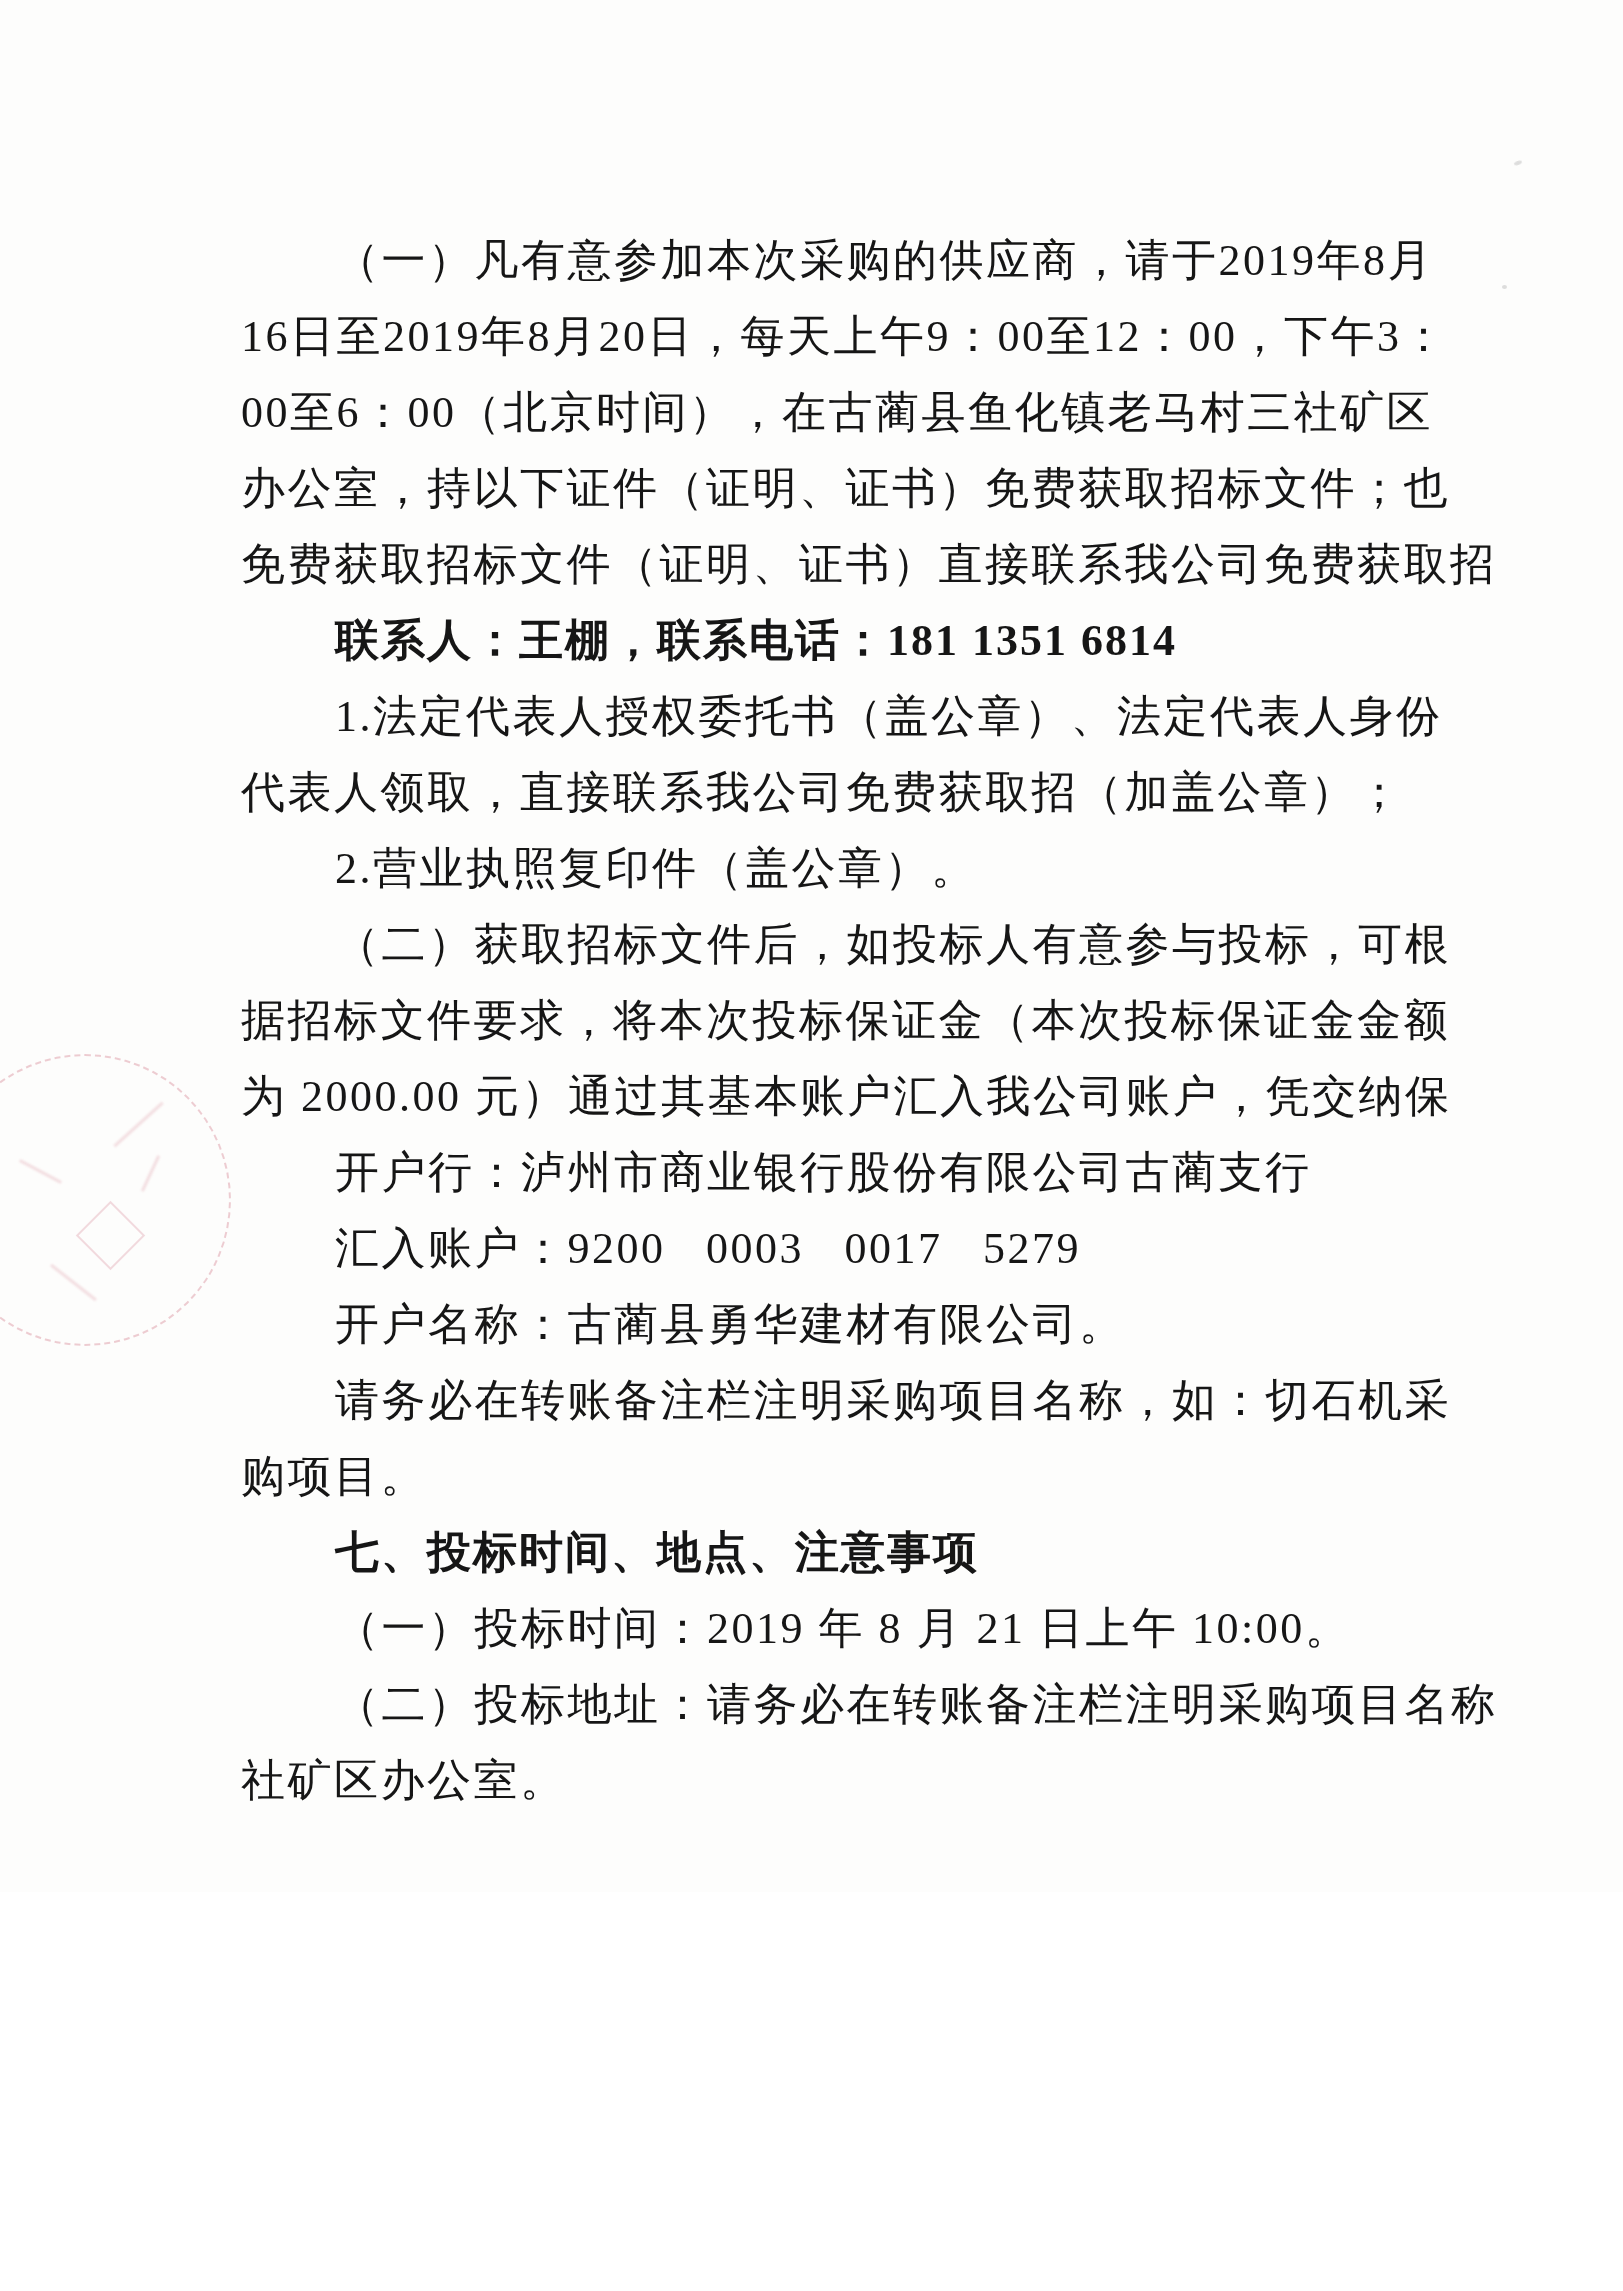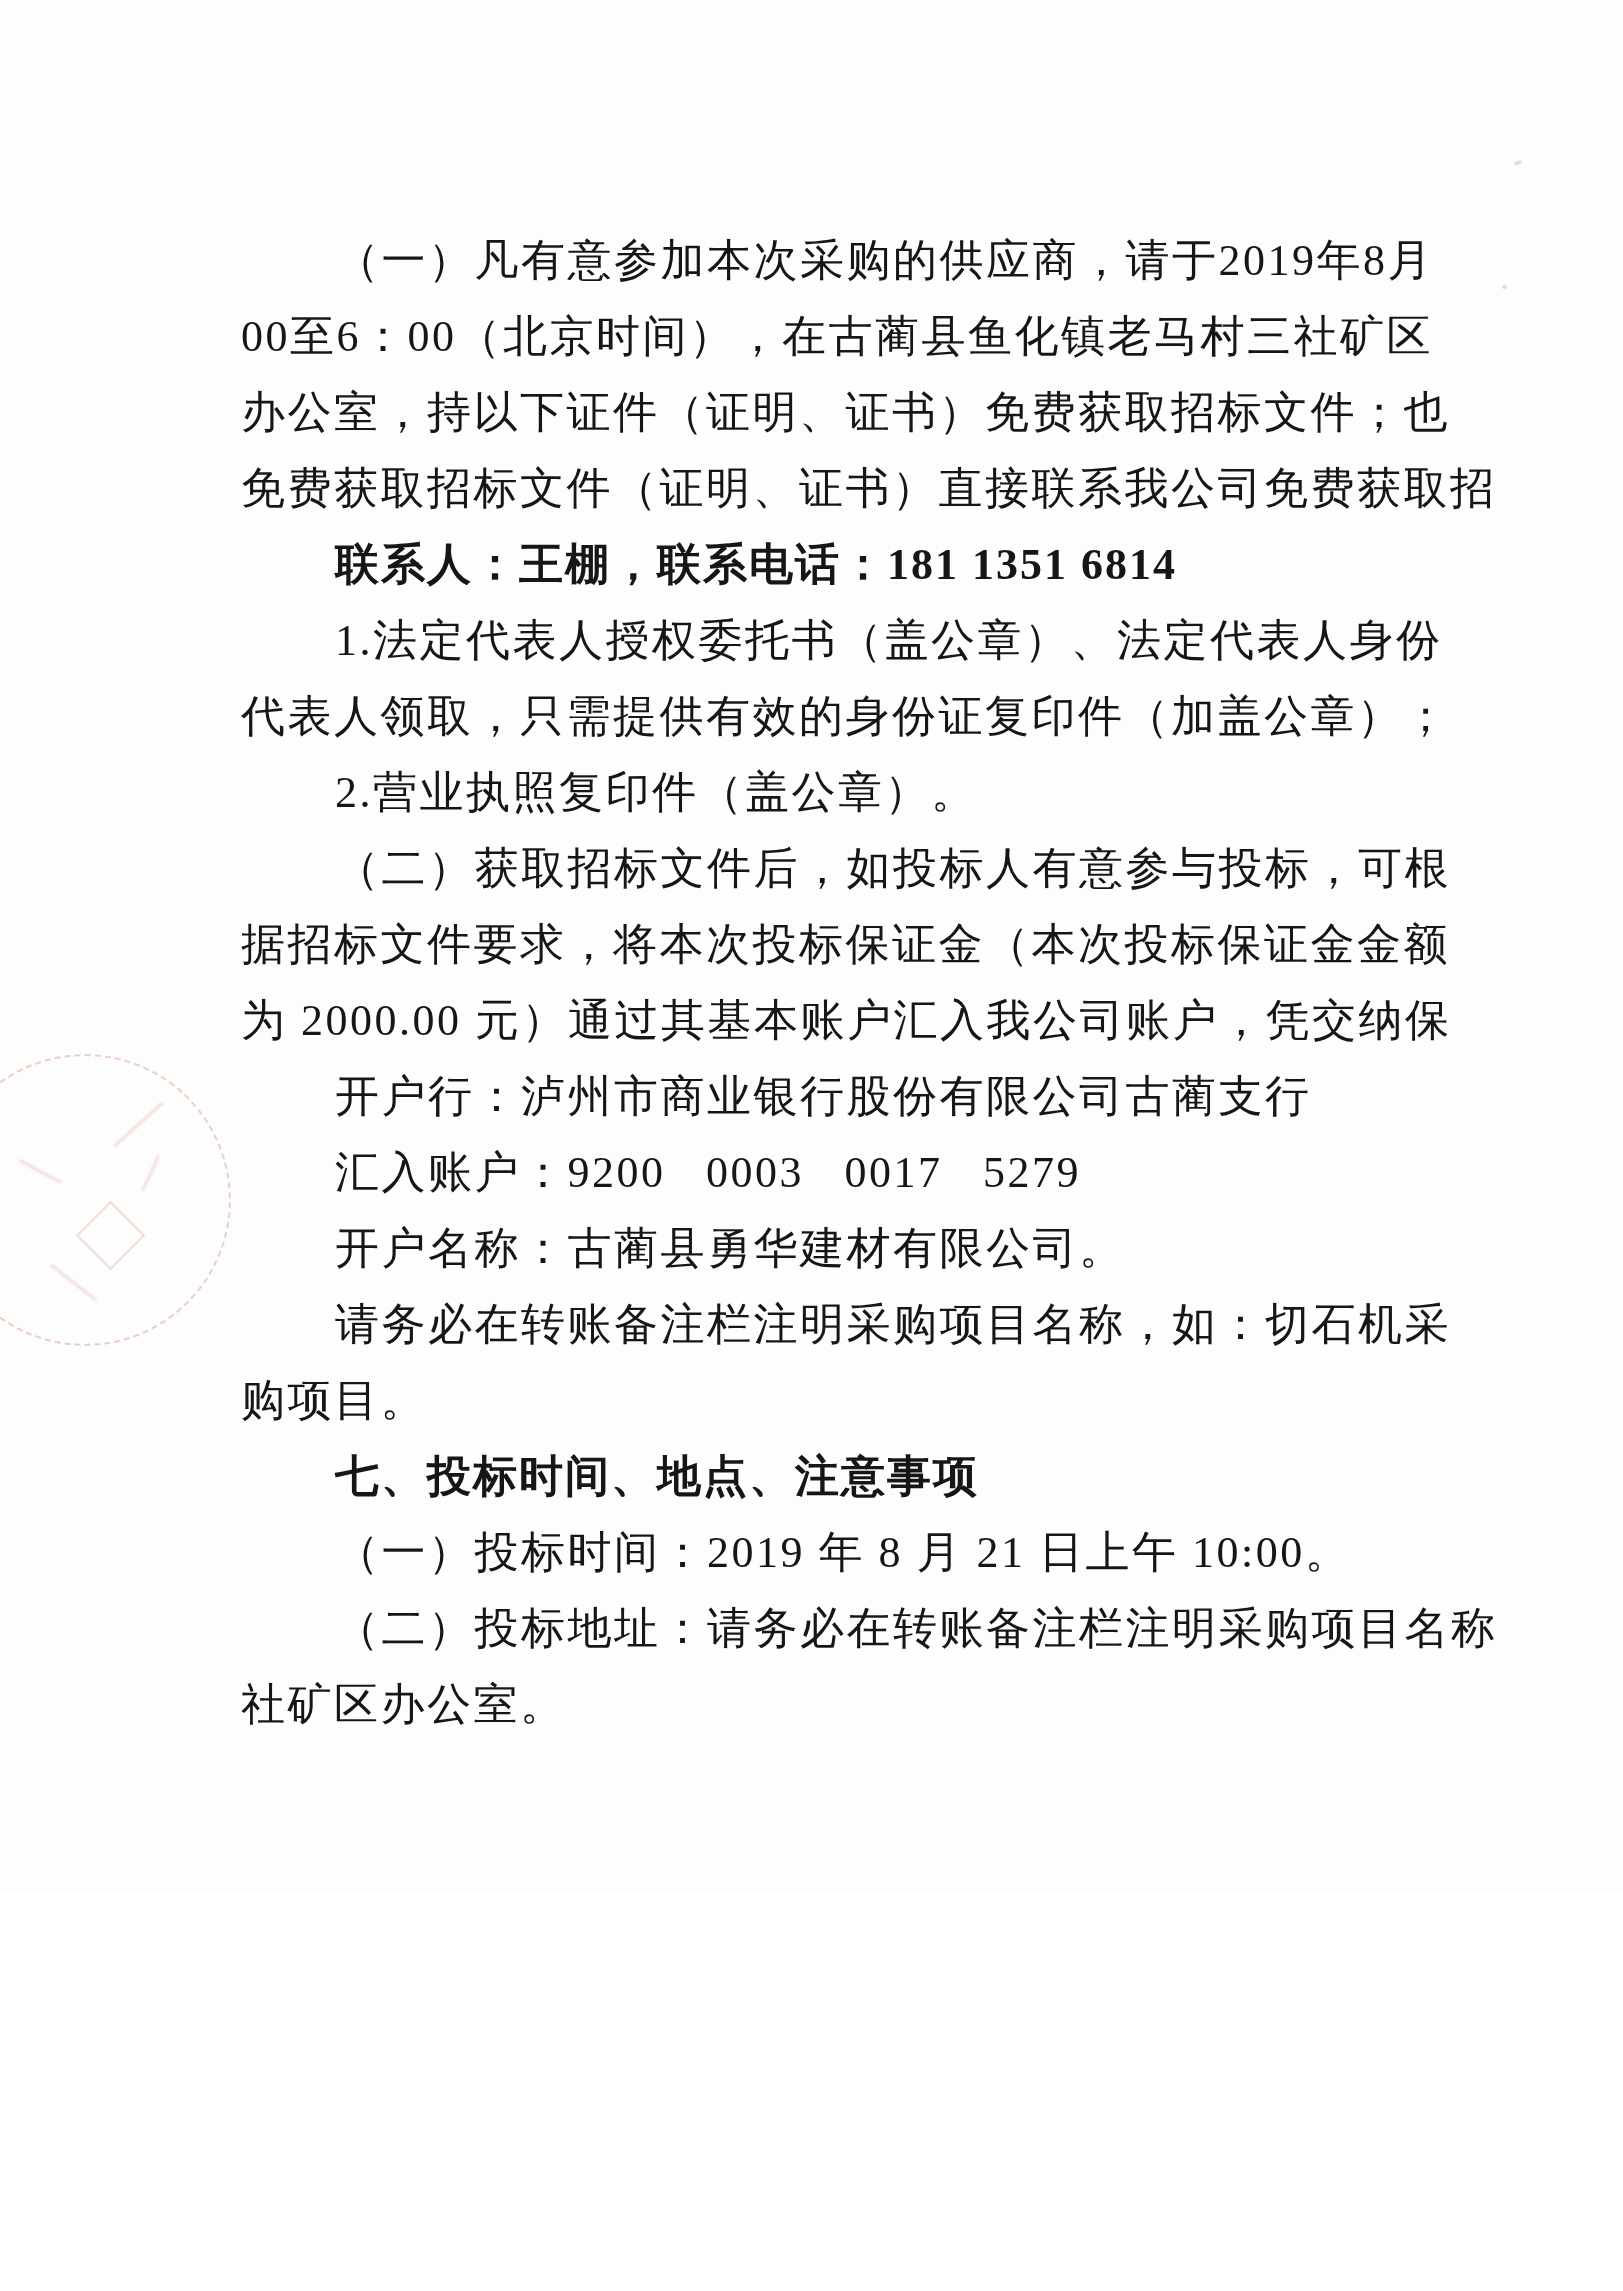--- a/index.html
+++ b/index.html
@@ -95,26 +95,27 @@
     <div class="ring"></div>
     <div class="diamond"></div>
     <div class="stroke s1"></div>
     <div class="stroke s2"></div>
     <div class="stroke s3"></div>
     <div class="stroke s4"></div>
   </div>
 
   <main class="doc">
       <div class="line indent">（一）凡有意参加本次采购的供应商，请于2019年8月</div>
+      <div class="line">16日至2019年8月20日，每天上午9：00至12：00，下午3：</div>
       <div class="line">00至6：00（北京时间），在古蔺县鱼化镇老马村三社矿区</div>
       <div class="line">办公室，持以下证件（证明、证书）免费获取招标文件；也</div>
       <div class="line">免费获取招标文件（证明、证书）直接联系我公司免费获取招</div>
       <div class="line indent bold">联系人：王棚，联系电话：181 1351 6814</div>
       <div class="line indent">1.法定代表人授权委托书（盖公章）、法定代表人身份</div>
-      <div class="line">代表人领取，只需提供有效的身份证复印件（加盖公章）；</div>
+      <div class="line">代表人领取，直接联系我公司免费获取招（加盖公章）；</div>
       <div class="line indent">2.营业执照复印件（盖公章）。</div>
       <div class="line indent">（二）获取招标文件后，如投标人有意参与投标，可根</div>
       <div class="line">据招标文件要求，将本次投标保证金（本次投标保证金金额</div>
       <div class="line">为 2000.00 元）通过其基本账户汇入我公司账户，凭交纳保</div>
       <div class="line indent">开户行：泸州市商业银行股份有限公司古蔺支行</div>
       <div class="line indent">汇入账户：9200   0003   0017   5279</div>
       <div class="line indent">开户名称：古蔺县勇华建材有限公司。</div>
       <div class="line indent">请务必在转账备注栏注明采购项目名称，如：切石机采</div>
       <div class="line">购项目。</div>
       <div class="line indent bold">七、投标时间、地点、注意事项</div>

